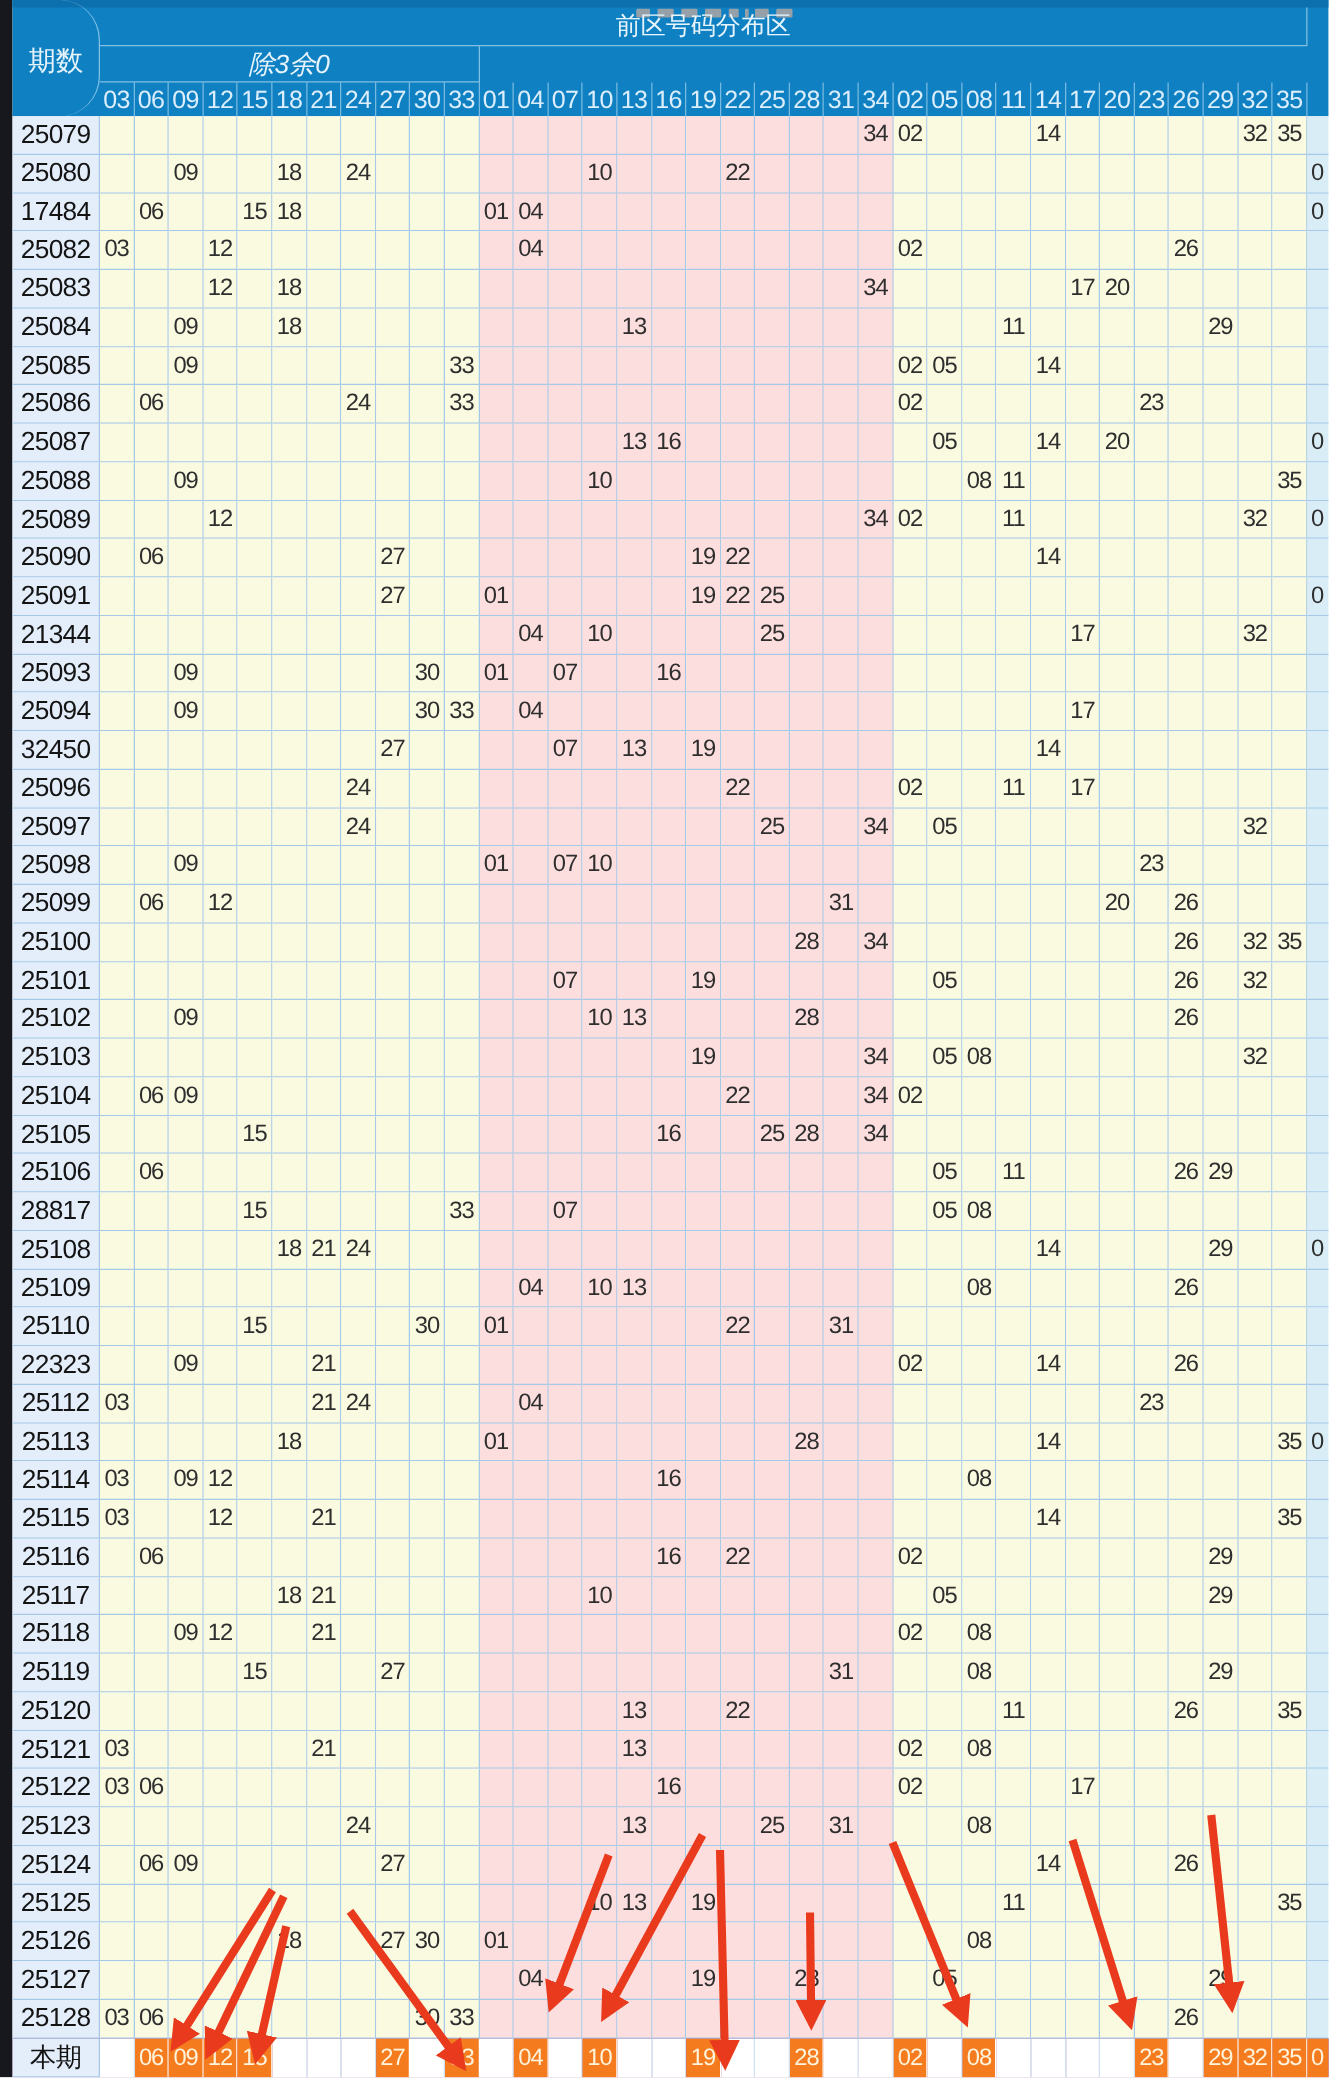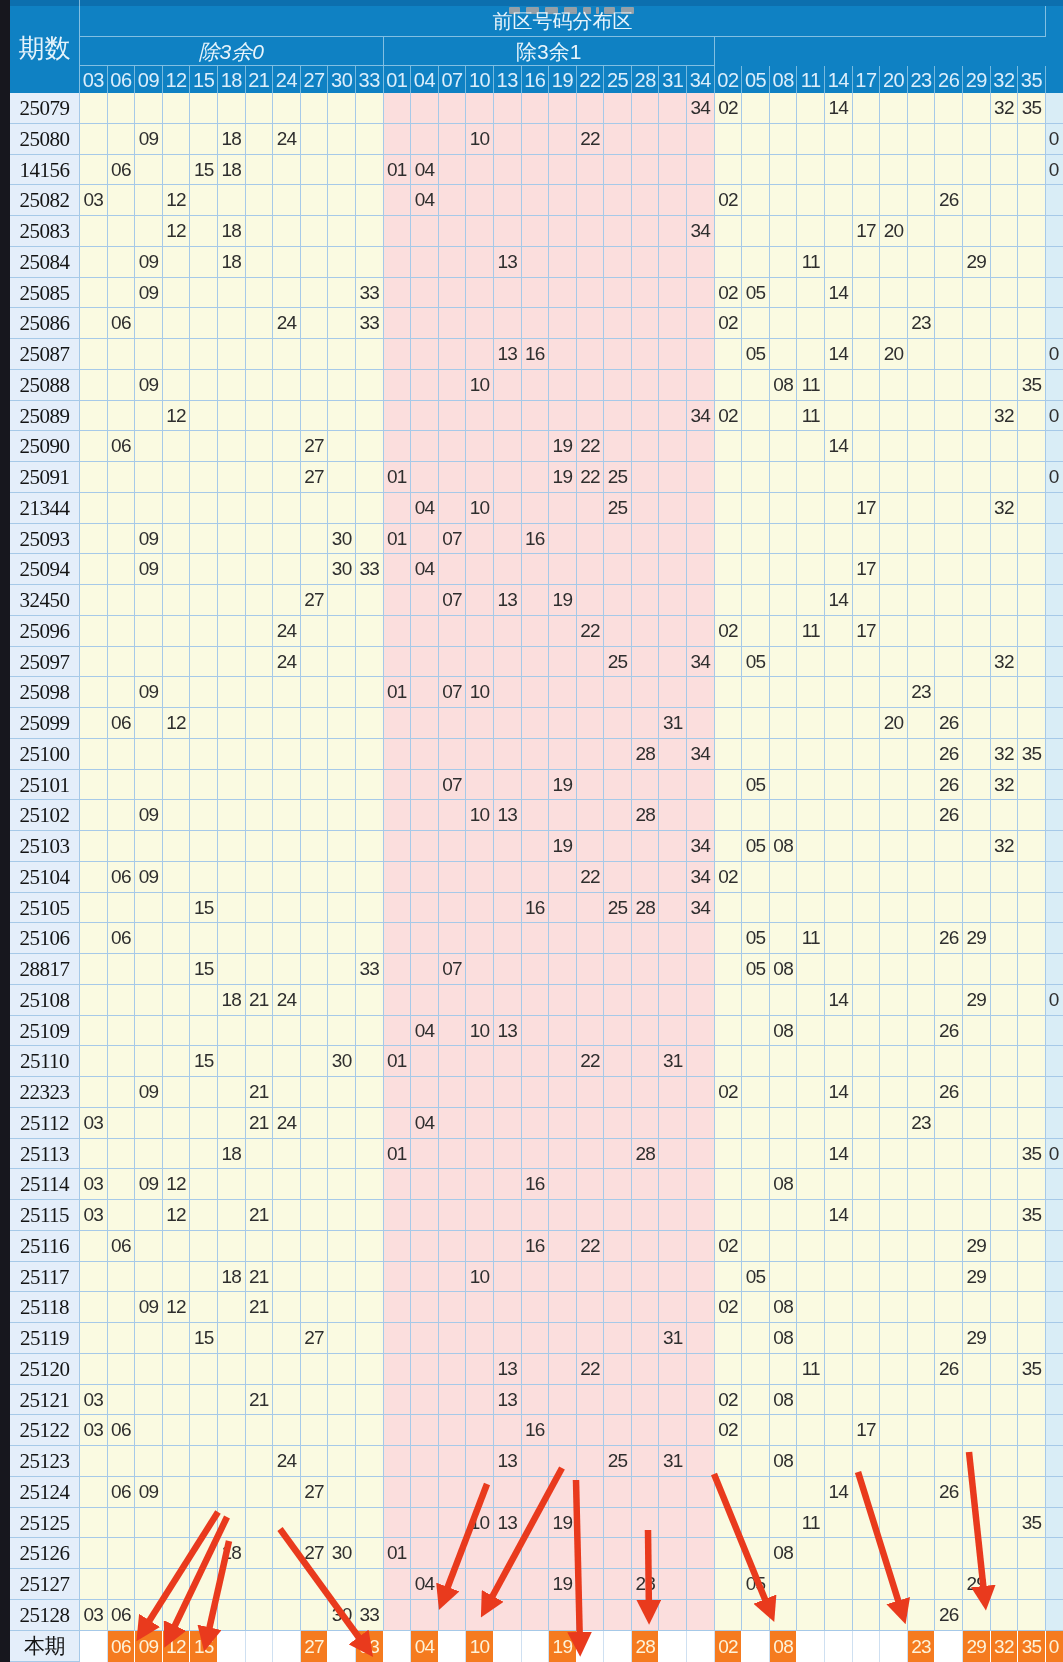--- a/index.html
+++ b/index.html
@@ -5,37 +5,37 @@
   html,body{margin:0;padding:0;background:#fff;}
   #app{position:relative;width:1063px;height:1662px;overflow:hidden;
        font-family:"Liberation Sans","DejaVu Sans",sans-serif;background:#fff;}
   #edge-strip{position:absolute;left:0;top:0;width:10px;height:1662px;background:#17171e;}
   #table{position:absolute;left:10px;top:0;width:1053px;height:1662px;}
 
   
   #header{position:absolute;left:0;top:0;width:1053px;height:93px;background:#0f81c3;color:#e7f4fb;}
   #top-band{position:absolute;left:0;top:0;width:1053px;height:6px;background:#0c6fae;}
   #period-header{position:absolute;left:0;top:0;width:70px;height:93px;line-height:97px;text-align:center;
-      font-size:26px;border-right:1px solid rgba(225,243,252,.55);box-sizing:border-box;}
+      font-size:22px;border-right:1px solid rgba(225,243,252,.55);box-sizing:border-box;border-radius:32px;}
   #zone-title{position:absolute;left:70px;top:6px;width:966px;height:31px;line-height:31px;text-align:center;
       font-size:20px;border-right:1px solid rgba(225,243,252,.55);border-bottom:1px solid rgba(225,243,252,.55);box-sizing:border-box;}
   #hdr-sliver{position:absolute;left:1036px;top:0;width:17px;height:93px;}
   #group-row{position:absolute;left:70px;top:37px;width:966px;height:29px;display:flex;}
   .group-cell{height:29px;line-height:29px;text-align:center;font-size:21px;box-sizing:border-box;
       border-right:1px solid rgba(225,243,252,.55);border-bottom:1px solid rgba(225,243,252,.55);}
   #col-row{position:absolute;left:70px;top:66px;width:983px;height:27px;display:flex;}
   .col-cell{width:27.6px;height:27px;line-height:28px;text-align:center;font-size:20px;color:#dceefb;
       box-sizing:border-box;border-right:1px solid rgba(225,243,252,.5);letter-spacing:-0.5px;flex:none;}
   .top-icon{position:absolute;top:7px;height:7px;background:#95a0a8;border-radius:1px;}
 
   
   #rows{position:absolute;left:0;top:93px;width:1053px;}
   .row{display:flex;height:30.76px;box-sizing:border-box;}
   .pcell{width:70px;flex:none;background:#e4eefa;color:#141414;font-size:21px;text-align:center;
-      box-sizing:border-box;border-right:1px solid #a6c9e8;border-bottom:1px solid #a6c9e8;line-height:30.5px;letter-spacing:-0.5px;font-family:Liberation Serif, serif;}
+      box-sizing:border-box;border-right:1px solid #a6c9e8;border-bottom:1px solid #a6c9e8;line-height:30.5px;letter-spacing:-0.5px;}
   .ncell{width:27.6px;flex:none;box-sizing:border-box;border-right:1px solid #a6c9e8;border-bottom:1px solid #a6c9e8;
       font-size:19px;color:#2e2e2e;text-align:center;line-height:30.5px;letter-spacing:-0.8px;overflow:hidden;}
   .bg-y{background:#fafae1;}
   .bg-p{background:#fbdedd;}
   .sliver{width:17px;flex:none;box-sizing:border-box;border-bottom:1px solid #a6c9e8;background:#d9edf6;
       position:relative;overflow:hidden;font-size:19px;color:#2e2e2e;line-height:30.5px;}
   .clip0{position:absolute;left:3px;top:0;}
 
   
   #cur-row{position:absolute;left:0;top:1631px;width:1053px;height:31px;display:flex;background:#701a75;}
@@ -63,21 +63,20 @@
           <div class="top-icon" style="left: 554px; width: 13px;"></div>
           <div class="top-icon" style="left: 573px; width: 8px;"></div>
           <div class="top-icon" style="left: 586px; width: 3px;"></div>
           <div class="top-icon" style="left: 594px; width: 11px;"></div>
           <div class="top-icon" style="left: 611px; width: 13px;"></div>
         </div>
       <div id="period-header">期数</div>
       <div id="zone-title">前区号码分布区</div>
       <div id="group-row">
           <div class="group-cell" style="width: 303.6px; font-style: italic;">除3余0</div>
-          <div class="group-cell" style="width: 331.2px;">除3余1</div>
         </div>
       <div id="col-row">
           <div class="col-cell">03</div>
           <div class="col-cell">06</div>
           <div class="col-cell">09</div>
           <div class="col-cell">12</div>
           <div class="col-cell">15</div>
           <div class="col-cell">18</div>
           <div class="col-cell">21</div>
           <div class="col-cell">24</div>
@@ -186,21 +185,21 @@
           <div class="ncell bg-y"></div>
           <div class="ncell bg-y"></div>
           <div class="ncell bg-y"></div>
           <div class="ncell bg-y"></div>
           <div class="ncell bg-y"></div>
           <div class="sliver">
             <span class="clip0">0</span>
           </div>
         </div>
         <div class="row">
-          <div class="pcell">14156</div>
+          <div class="pcell">17484</div>
           <div class="ncell bg-y"></div>
           <div class="ncell bg-y">06</div>
           <div class="ncell bg-y"></div>
           <div class="ncell bg-y"></div>
           <div class="ncell bg-y">15</div>
           <div class="ncell bg-y">18</div>
           <div class="ncell bg-y"></div>
           <div class="ncell bg-y"></div>
           <div class="ncell bg-y"></div>
           <div class="ncell bg-y"></div>

